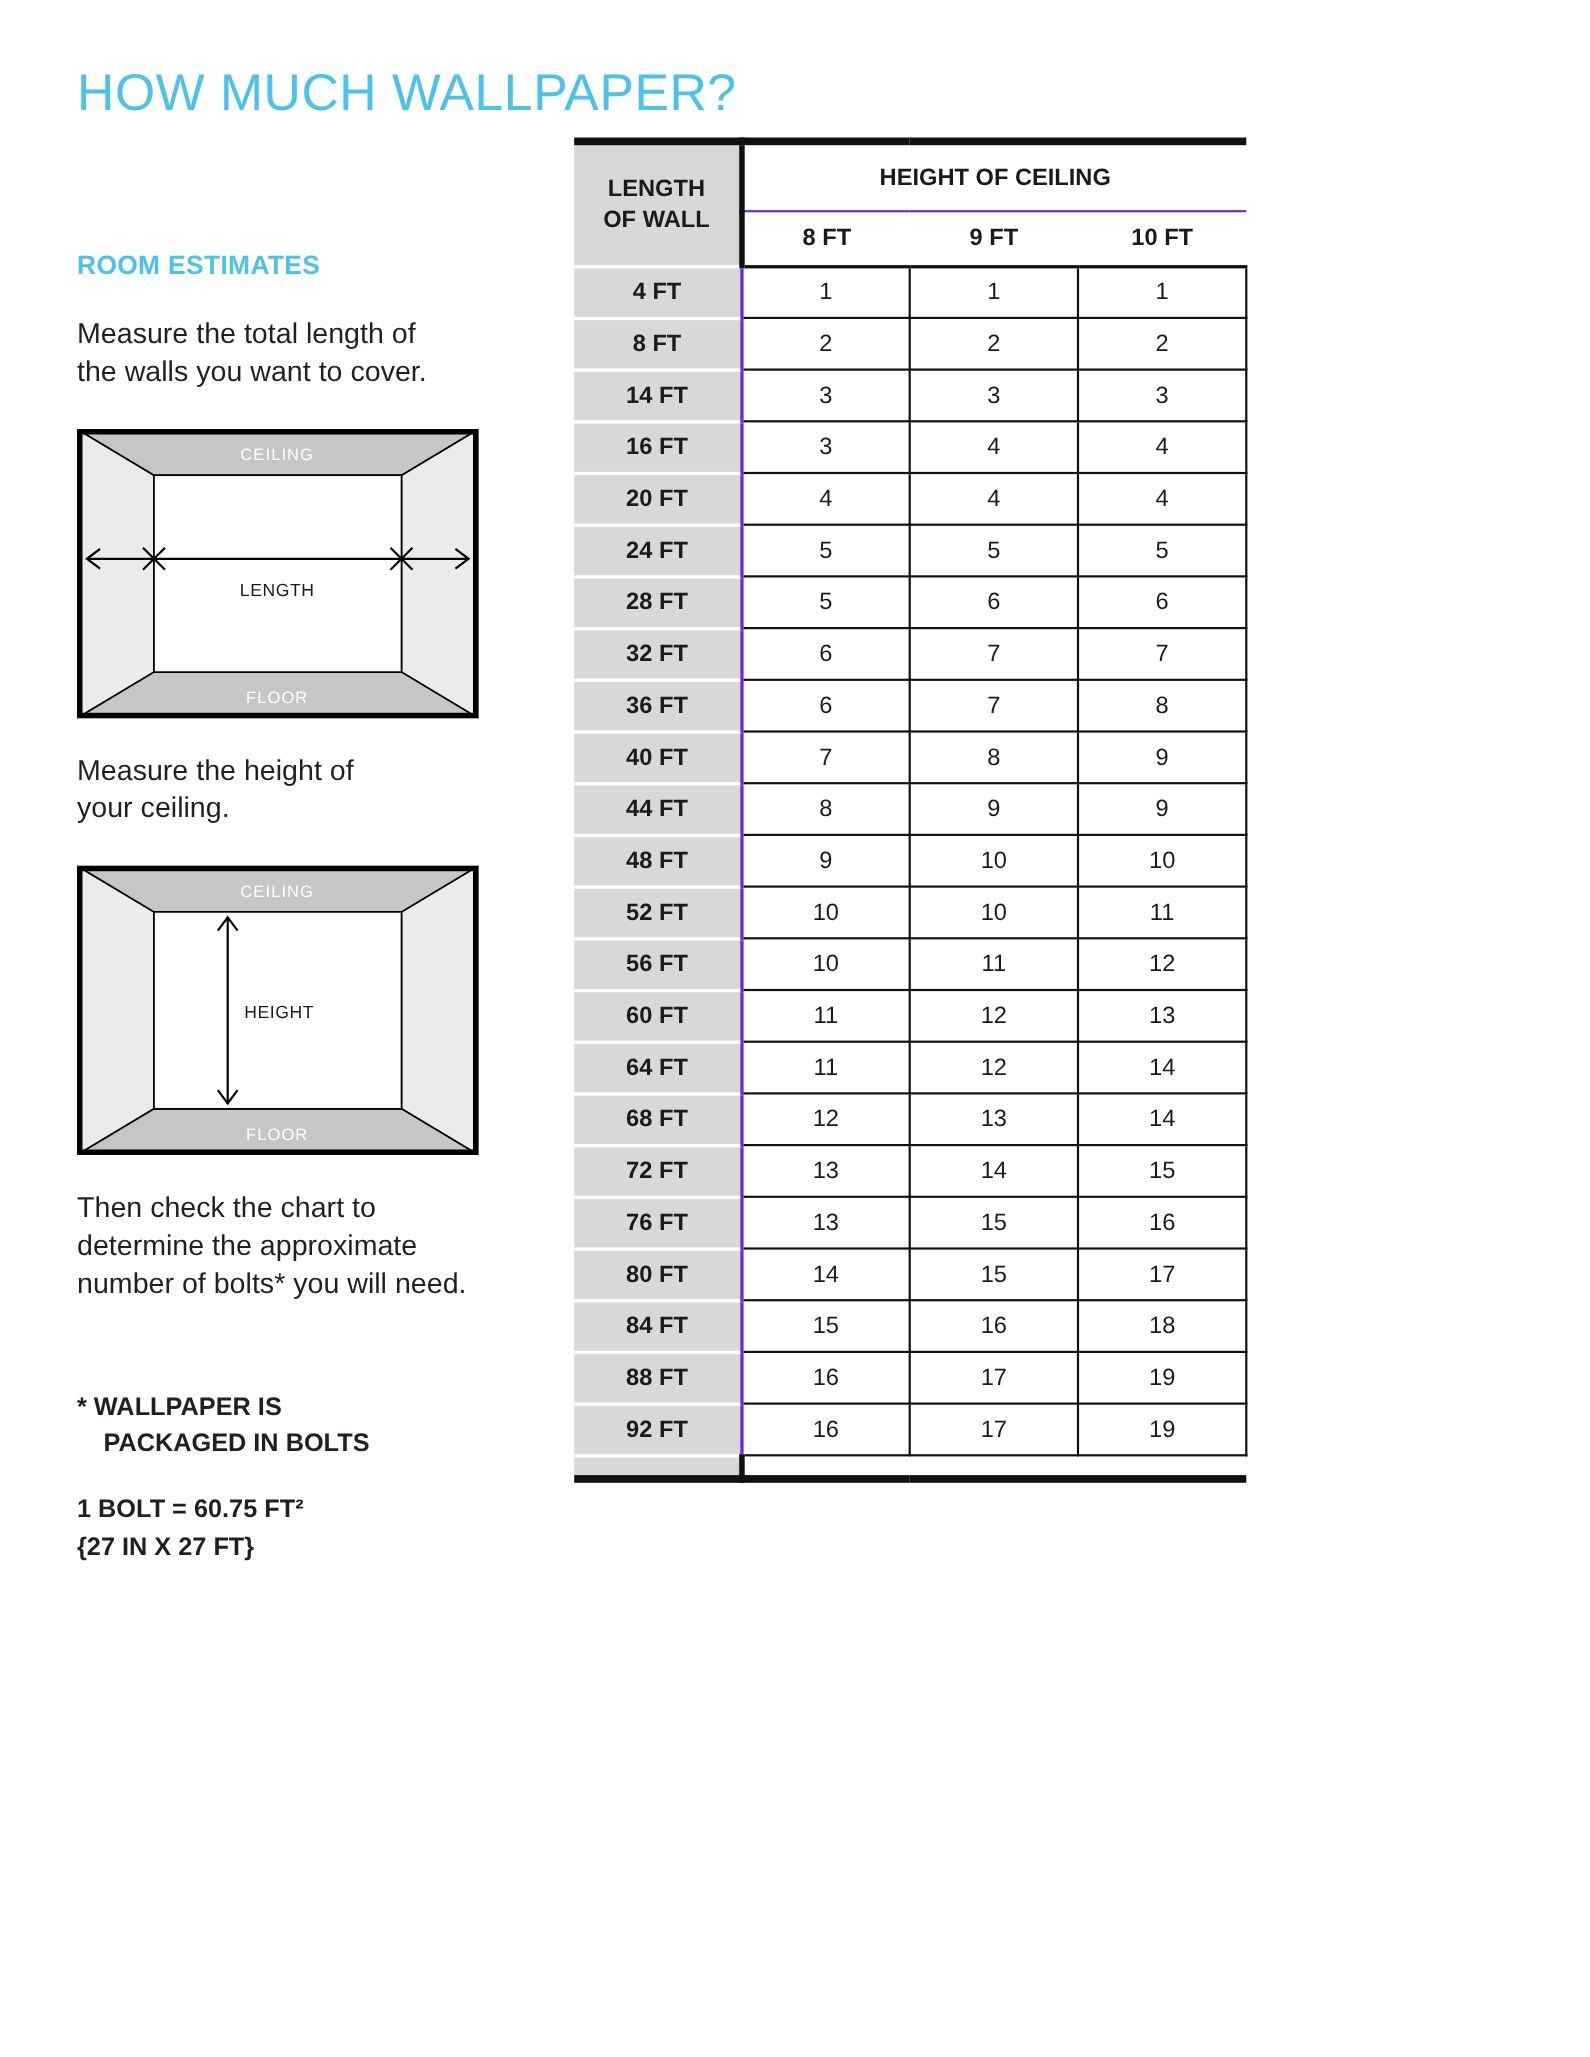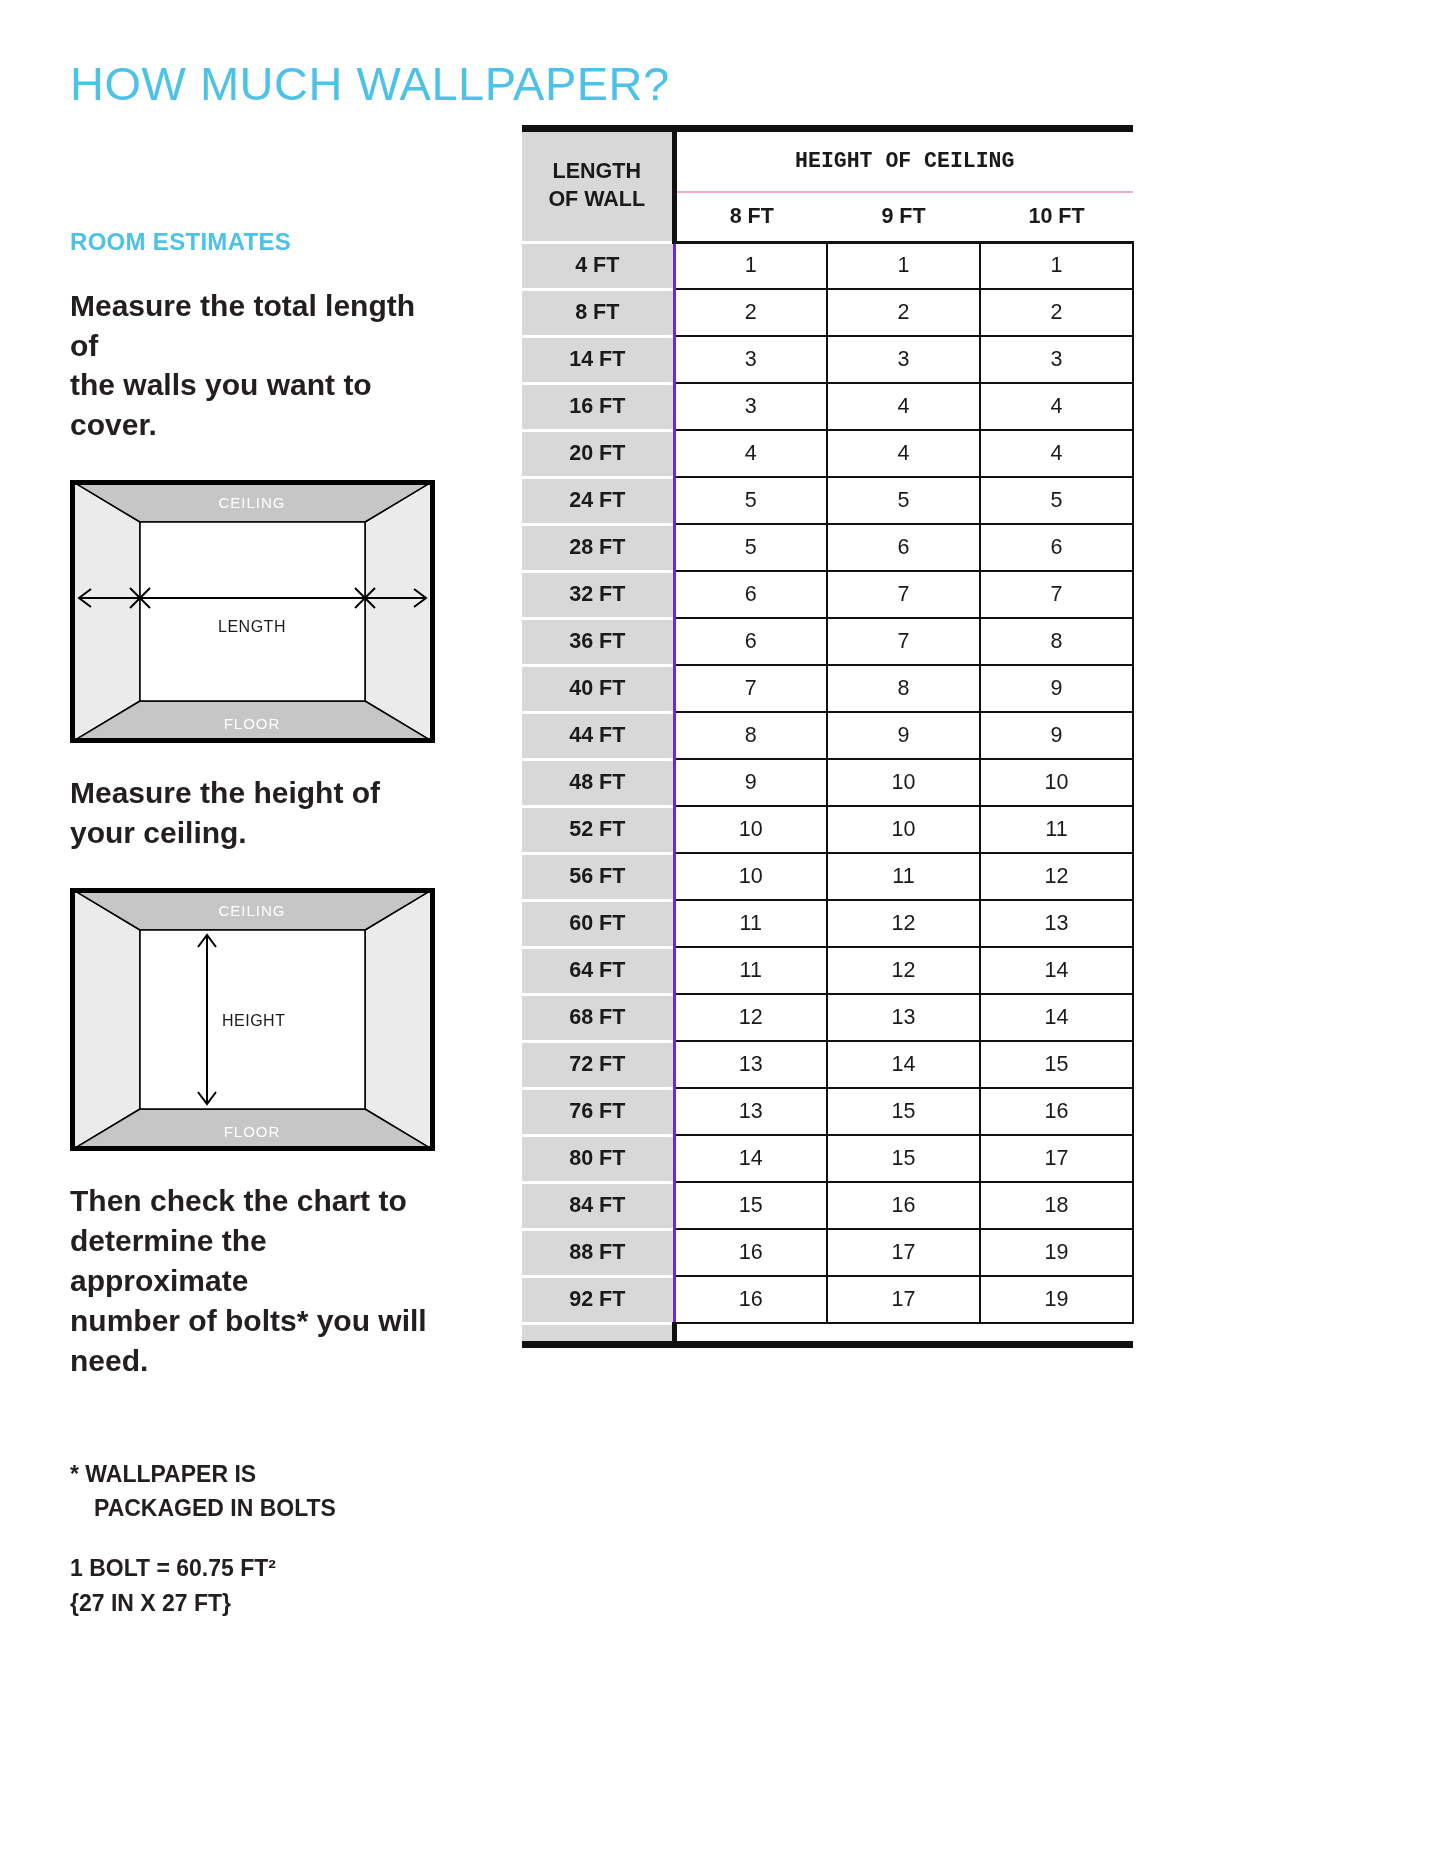--- a/index.html
+++ b/index.html
@@ -17,41 +17,41 @@
   }
   .columns { display: flex; align-items: flex-start; }
   .left-col { width: 380px; margin-right: 72px; flex: none; }
   .right-col { width: 612px; flex: none; }
   h2.section {
     margin: 118px 0 0 0; color: var(--accent);
     font-size: 24px; font-weight: bold; letter-spacing: 0.3px;
   }
   .right-col h2.section { text-align: center; }
   p.instr {
-    margin: 30px 0 0 0; font-size: 30px; line-height: 1.33;
-    white-space: pre-line; color: var(--ink); font-weight: bold;
+    margin: 30px 0 0 0; font-size: 26px; line-height: 1.33;
+    white-space: pre-line; color: var(--ink);
   }
   svg.room { display: block; margin-top: 35px; }
   svg.room text { font-family: "Liberation Sans", sans-serif; }
   .band-label { fill: #ffffff; font-size: 15px; letter-spacing: 1px; }
   .measure-label { fill: #1a1a1a; font-size: 16px; letter-spacing: 0.5px; }
   .note { margin-top: 78px; font-size: 23px; font-weight: bold; line-height: 1.45; }
   .note .indent { margin-left: 24px; }
   .bolt-spec { margin-top: 26px; font-size: 23px; font-weight: bold; line-height: 1.5; }
 
   table.bolts {
     border-collapse: collapse; table-layout: fixed; width: 612px; margin-top: 15px;
     border-top: 7px solid #111; border-bottom: 7px solid #111;
   }
   table.bolts th, table.bolts td { padding: 0; text-align: center; font-size: 21.5px; color: #1a1a1a; }
   th.corner {
     width: 152px; background: var(--cellgray); border-right: 5px solid #111;
     font-weight: bold; white-space: pre-line; line-height: 1.3; font-size: 22px;
   }
-  th.span-head { height: 64px; font-weight: bold; font-size: 22px; border-bottom: 2px solid #f9a8d4; font-family: Liberation Mono, monospace; }
+  th.span-head { height: 64px; font-weight: bold; font-size: 22px; border-bottom: 2px solid #6d28d9; }
   th.sub-head { height: 50px; font-weight: bold; }
   tr.sub-row th { border-bottom: 3px solid #111; }
   td.rowlabel {
     background: var(--cellgray); border-right: 3px solid #6d28d9; border-top: 3px solid #fff;
     font-weight: bold; height: 47px; width: 152px;
   }
   td.val { border: 2px solid #111; height: 47px; font-weight: normal; background: #fff; }
   td.footer-label { height: 21px; background: var(--cellgray); border-right: 5px solid #111; border-top: 3px solid #fff; }
   td.footer-data { border-top: 2px solid #111; background: #fff; }
 </style>

